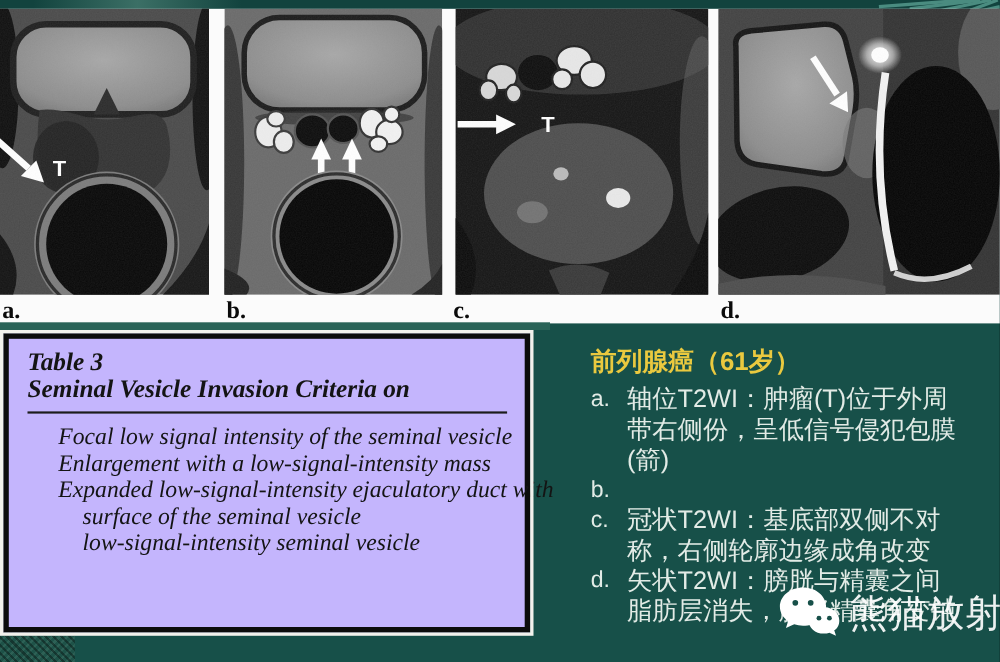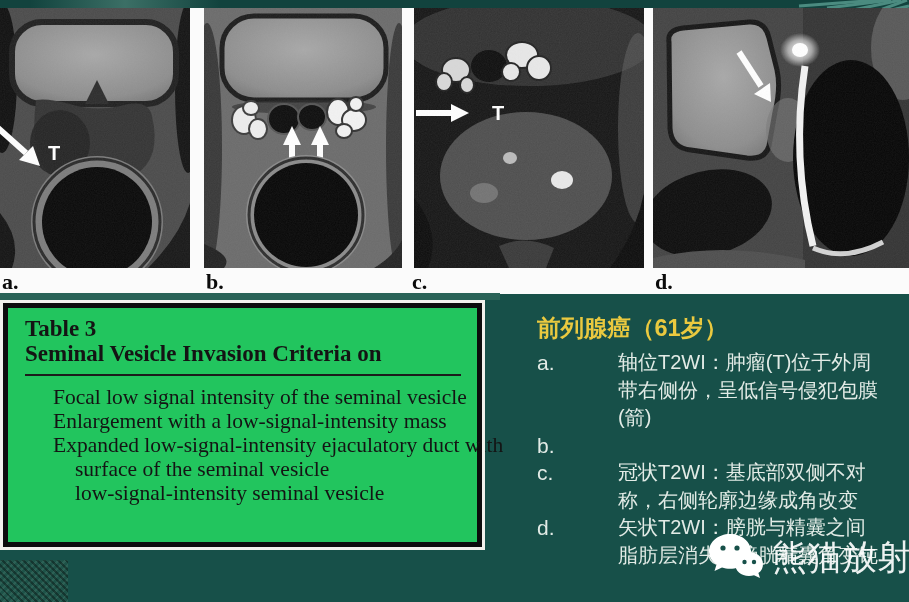--- a/index.html
+++ b/index.html
@@ -14,33 +14,33 @@
   .photo-row{position:absolute;left:0;top:8px;width:909px;height:286px;background:#fbfbfb;}
   .panel{position:absolute;top:0;height:260px;display:block;}
   .p-a{left:0;width:190px;} .p-b{left:204px;width:198px;}
   .p-c{left:414px;width:230px;} .p-d{left:653px;width:256px;}
   .fig-label{position:absolute;top:262px;font-family:"Liberation Serif",serif;font-weight:bold;
       font-size:22px;color:#0b0b0b;line-height:24px;}
   .fl-a{left:2px;} .fl-b{left:206px;} .fl-c{left:412px;} .fl-d{left:655px;}
   
   .mid-band{position:absolute;left:0;top:293px;width:500px;height:7px;background:#2a6358;z-index:3;}
   
-  .criteria-table{position:absolute;left:3px;top:303px;width:479px;height:244px;box-sizing:border-box;
-      background:#22c55e;border:5px solid #0c0c0c;outline:3px solid #f2f1ec;
-      padding:8px 10px 6px 17px;color:#141414;font-family:"Liberation Serif",serif;z-index:4;}
+  .criteria-table{position:absolute;left:3px;top:303px;width:479px;height:272px;box-sizing:border-box;
+      background:#c4b5fd;border:5px solid #0c0c0c;outline:3px solid #f2f1ec;
+      padding:8px 10px 6px 17px;color:#141414;font-family:"Liberation Serif",serif;z-index:4;font-style:italic;}
   .tbl-title{font-weight:bold;font-size:23px;line-height:25px;}
   .tbl-rule{border:none;border-top:2px solid #1c1c1c;margin:8px 6px 9px 0;}
   .tbl-line{font-size:21.5px;line-height:24px;white-space:nowrap;margin-left:28px;}
   .tbl-line.indent{padding-left:22px;}
   
   .case-panel{position:absolute;left:537px;top:298px;width:372px;color:#e2ebe6;z-index:4;}
   .case-title{font-size:23.5px;line-height:30px;font-weight:bold;color:#eac93f;margin-bottom:6px;margin-top:15px;}
   .finding-item{display:flex;}
   .item-marker{width:33px;flex:0 0 33px;font-size:21px;line-height:27.5px;}
-  .finding-line{font-size:20px;line-height:27.5px;white-space:nowrap;margin-left:48px;}
+  .finding-line{font-size:23px;line-height:27.5px;white-space:nowrap;}
   
   .watermark{position:absolute;left:708px;top:532px;display:flex;align-items:center;z-index:6;}
   .wechat-icon{width:56px;height:50px;}
   .watermark-text{font-size:35px;color:rgba(255,255,255,.92);margin-left:8px;white-space:nowrap;}
   
   .corner-texture{position:absolute;left:0;top:560px;width:68px;height:42px;background:#1e5248;
       background-image:repeating-linear-gradient(45deg,rgba(0,0,0,.35) 0 2px,rgba(0,0,0,0) 2px 5px),
                        repeating-linear-gradient(-45deg,rgba(90,140,125,.25) 0 2px,rgba(0,0,0,0) 2px 5px);
       z-index:3;}
 </style>

